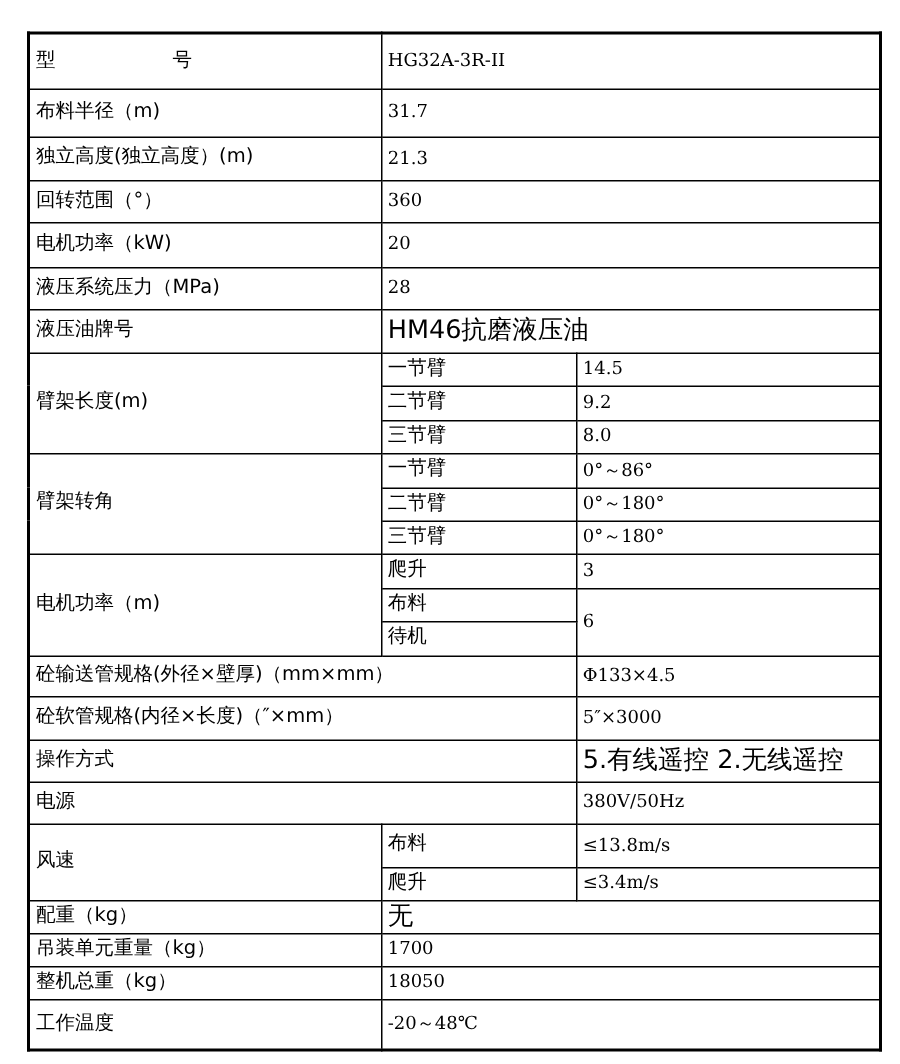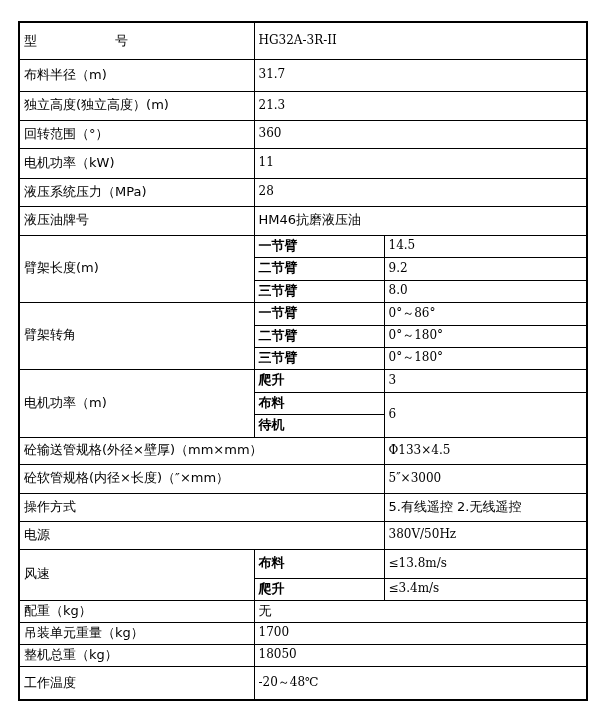--- a/index.html
+++ b/index.html
@@ -14,23 +14,23 @@
     }
     table.spec td {
       border: 1px solid #000;
       padding: 0 4px;
       vertical-align: middle;
       white-space: nowrap;
       overflow: hidden;
       line-height: 1.1;
     }
     td.label { text-align: left; padding-left: 5px; }
-    td.sub { text-align: left; padding-left: 3px; font-weight: bold; }
+    td.sub { text-align: left; padding-left: 3px; }
     td.val { font-family: "DejaVu Serif", serif; font-size: 12px; }
-    td.val.cjk { font-family: "DejaVu Sans", sans-serif; font-size: 13px; margin-top: 28px; }
+    td.val.cjk { font-family: "DejaVu Sans", sans-serif; font-size: 17px; margin-top: 28px; }
     .sp { display: inline-block; width: 78px; }
   </style>
 </head>
 <body>
 
 <table class="spec">
   <colgroup>
     <col style="width:235px">
     <col style="width:130px">
     <col style="width:203px">
@@ -47,21 +47,21 @@
     <tr style="height:29px">
       <td class="label">独立高度(独立高度）(m)</td>
       <td class="val" colspan="2">21.3</td>
     </tr>
     <tr style="height:28px">
       <td class="label">回转范围（°）</td>
       <td class="val" colspan="2">360</td>
     </tr>
     <tr style="height:30px">
       <td class="label">电机功率（kW)</td>
-      <td class="val" colspan="2">11</td>
+      <td class="val" colspan="2">20</td>
     </tr>
     <tr style="height:28px">
       <td class="label">液压系统压力（MPa)</td>
       <td class="val" colspan="2">28</td>
     </tr>
     <tr style="height:29px">
       <td class="label">液压油牌号</td>
       <td class="val cjk" colspan="2">HM46抗磨液压油</td>
     </tr>
 

